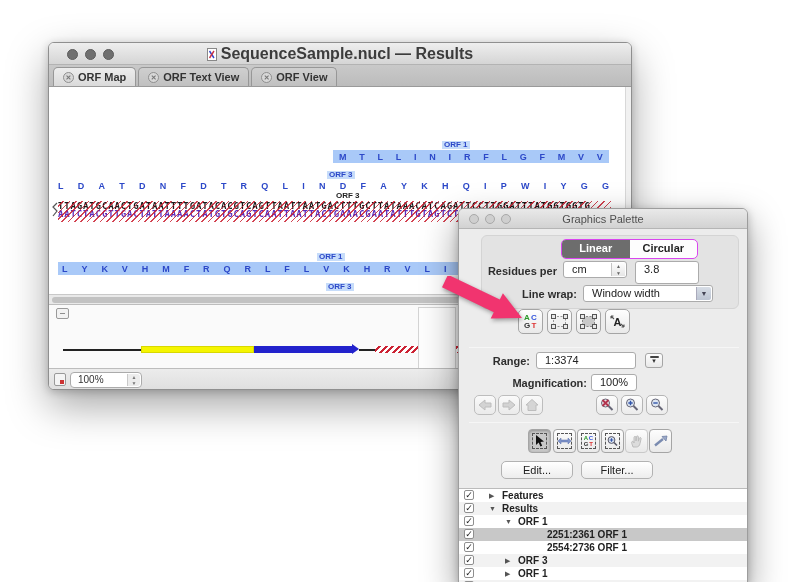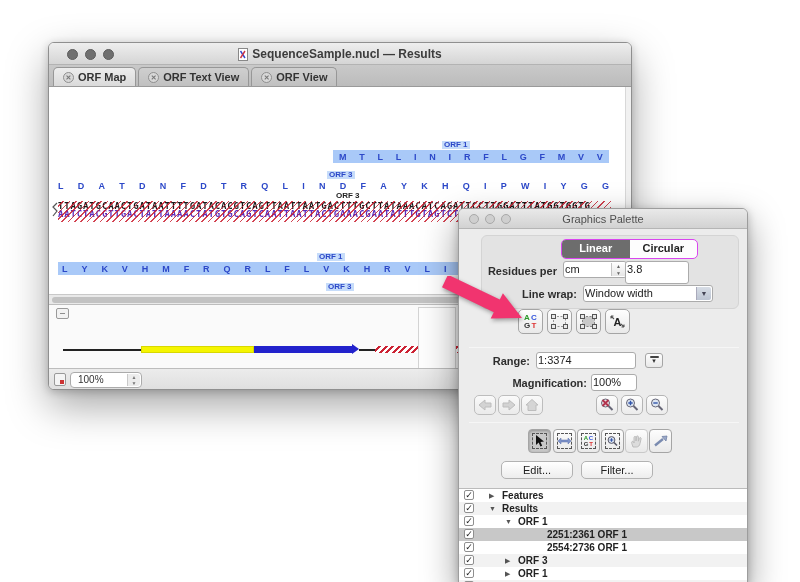--- a/index.html
+++ b/index.html
@@ -10,21 +10,21 @@
   
   #main-window { position:absolute; left:48px; top:42px; width:584px; height:348px;
     border:1px solid #8f8f8f; border-radius:6px; background:#fff;
     box-shadow:0 16px 40px rgba(0,0,0,.35), 0 2px 8px rgba(0,0,0,.2); z-index:10; overflow:hidden; }
   .titlebar { position:relative; height:22px; background:linear-gradient(#eeeeee,#d5d5d5);
     border-bottom:1px solid #b3b3b3; }
   .tl-dot { position:absolute; top:6px; width:11px; height:11px; border-radius:50%;
     background:#6f6f6f; border:1px solid #5c5c5c; }
   .title-wrap { position:absolute; left:0; right:0; top:0; height:22px; display:flex;
     align-items:center; justify-content:center; gap:4px; }
-  .win-title { font-size:12px; font-weight:700; color:#3c3c3c; }
+  .win-title { font-size:16px; font-weight:700; color:#3c3c3c; }
   .doc-icon { width:10px; height:13px; }
 
   .tabbar { position:relative; height:22px; background:linear-gradient(#c9c9c9,#bcbcbc);
     border-bottom:1px solid #9a9a9a; padding-left:4px; display:flex; align-items:flex-end; }
   .tab { display:flex; align-items:center; gap:4px; height:19px; padding:9px 9px;
     border:1px solid #979797; border-bottom:none; border-radius:5px 5px 0 0;
     background:linear-gradient(#cfcfcf,#c0c0c0); margin-right:2px; font-size:11px;
     font-weight:700; color:#333; }
   .tab.active { background:linear-gradient(#ededed,#dadada); }
   .tab-close { width:11px; height:11px; border-radius:50%; border:1px solid #8f8f8f;
@@ -96,21 +96,21 @@
 
   .inset-panel { position:absolute; left:22px; top:26px; width:258px; height:74px;
     background:#e3e3e3; border:1px solid #d4d4d4; border-radius:6px; }
   .segmented { position:absolute; left:102px; top:30px; width:137px; height:20px;
     border:1px solid #d946ef; border-radius:5px; overflow:hidden; display:flex; background:#fdfdfd; }
   .seg { flex:1; font-size:11px; font-weight:700; text-align:center; line-height:16px; color:#222; }
   .seg.sel { background:#6d6d6d; color:#fff; }
 
   .p-label { position:absolute; font-size:11px; font-weight:700; color:#2e2e2e; text-align:right; }
   .field { position:absolute; background:#fff; border:1px solid #ababab; border-radius:3px;
-    font-size:11px; color:#222; line-height:14px; padding-left:1px; }
+    font-size:11px; color:#222; line-height:14px; padding-left:8px; }
   .dd-stepper { position:absolute; right:1px; top:1px; bottom:1px; width:14px;
     background:linear-gradient(#fdfdfd,#e6e6e6); border-left:1px solid #c4c4c4;
     font-size:5px; line-height:6.5px; text-align:center; color:#666; }
   .dd-chevron { position:absolute; right:1px; top:1px; bottom:1px; width:15px;
     background:linear-gradient(#d7dde6,#bcc4d2); border-left:1px solid #aab; color:#445;
     font-size:7px; text-align:center; line-height:14px; border-radius:0 2px 2px 0; }
 
   .icon-btn { position:absolute; width:25px; height:25px; border:1px solid #a5a5a5;
     border-radius:5px; background:linear-gradient(#fefefe,#e9e9e9);
     display:flex; align-items:center; justify-content:center; }
@@ -368,21 +368,21 @@
     <div class="segmented">
       <div class="seg sel">Linear</div>
       <div class="seg">Circular</div>
     </div>
 
     <div class="p-label" style="left:22px; top:56px; width:76px">Residues per</div>
     <div class="field" style="left:104px; top:52px; width:64px; height:17px">
       <span>cm</span>
       <span class="dd-stepper">▲<br>▼</span>
     </div>
-    <div class="field" style="left:166px; top:52px; width:64px; height:23px">
+    <div class="field" style="left:176px; top:52px; width:64px; height:23px">
       <span>3.8</span>
     </div>
 
     <div class="p-label" style="left:46px; top:79px; width:72px">Line wrap:</div>
     <div class="field" style="left:124px; top:76px; width:130px; height:17px">
       <span>Window width</span>
       <span class="dd-chevron">▼</span>
     </div>
 
     <div class="icon-btn" style="left:59px; top:100px">

